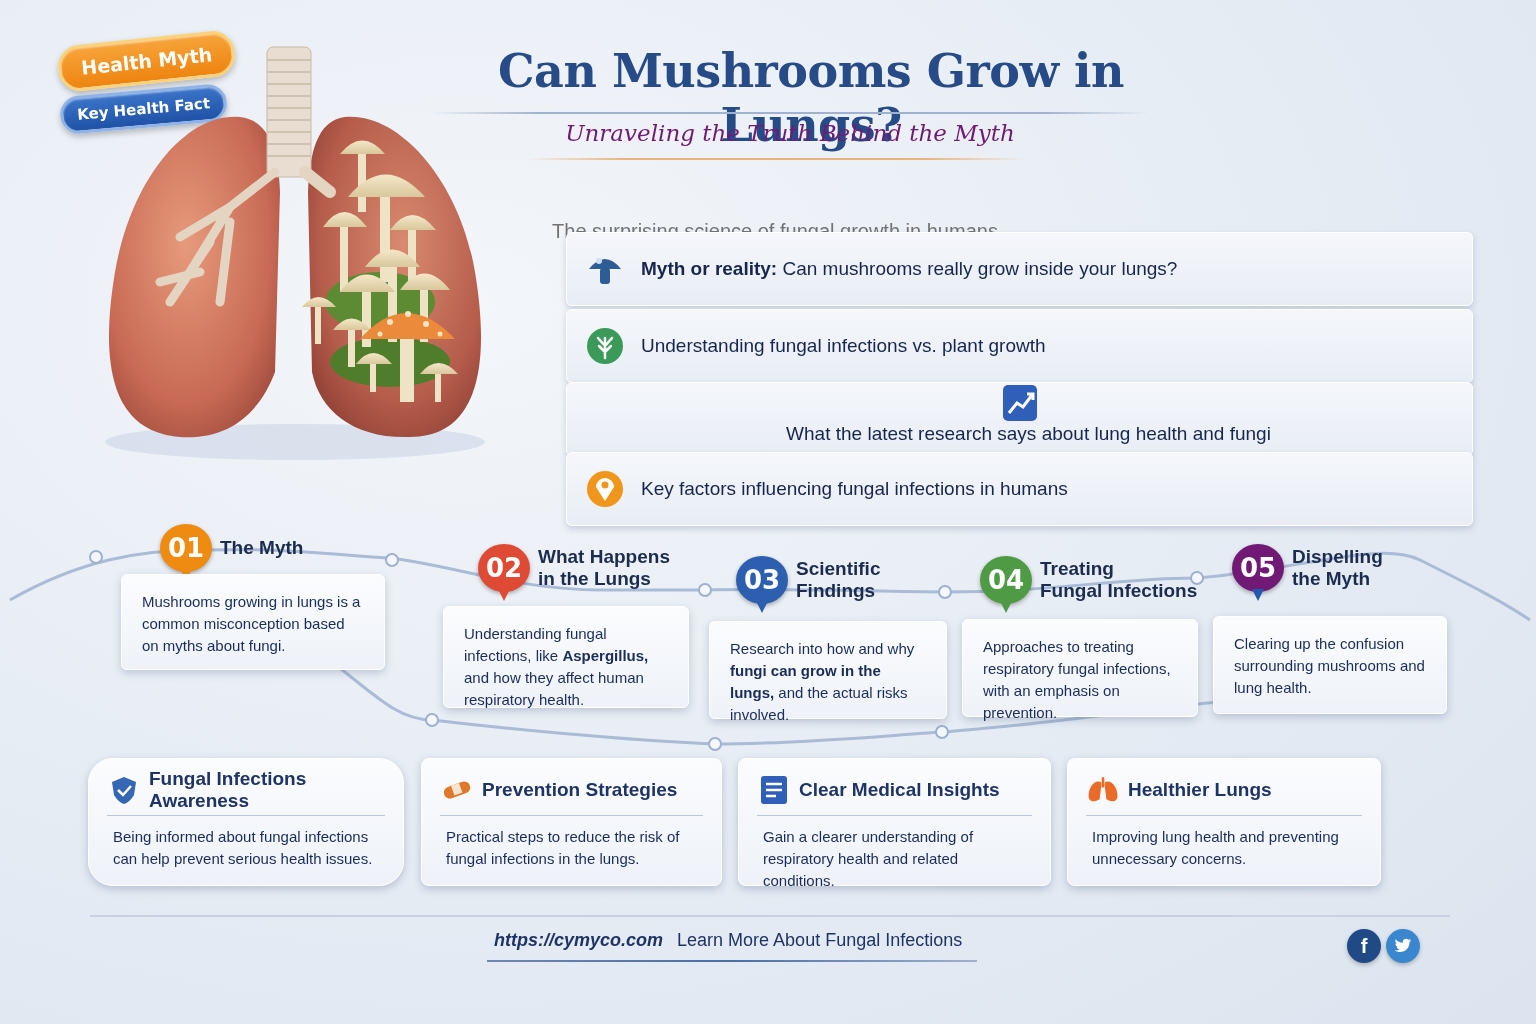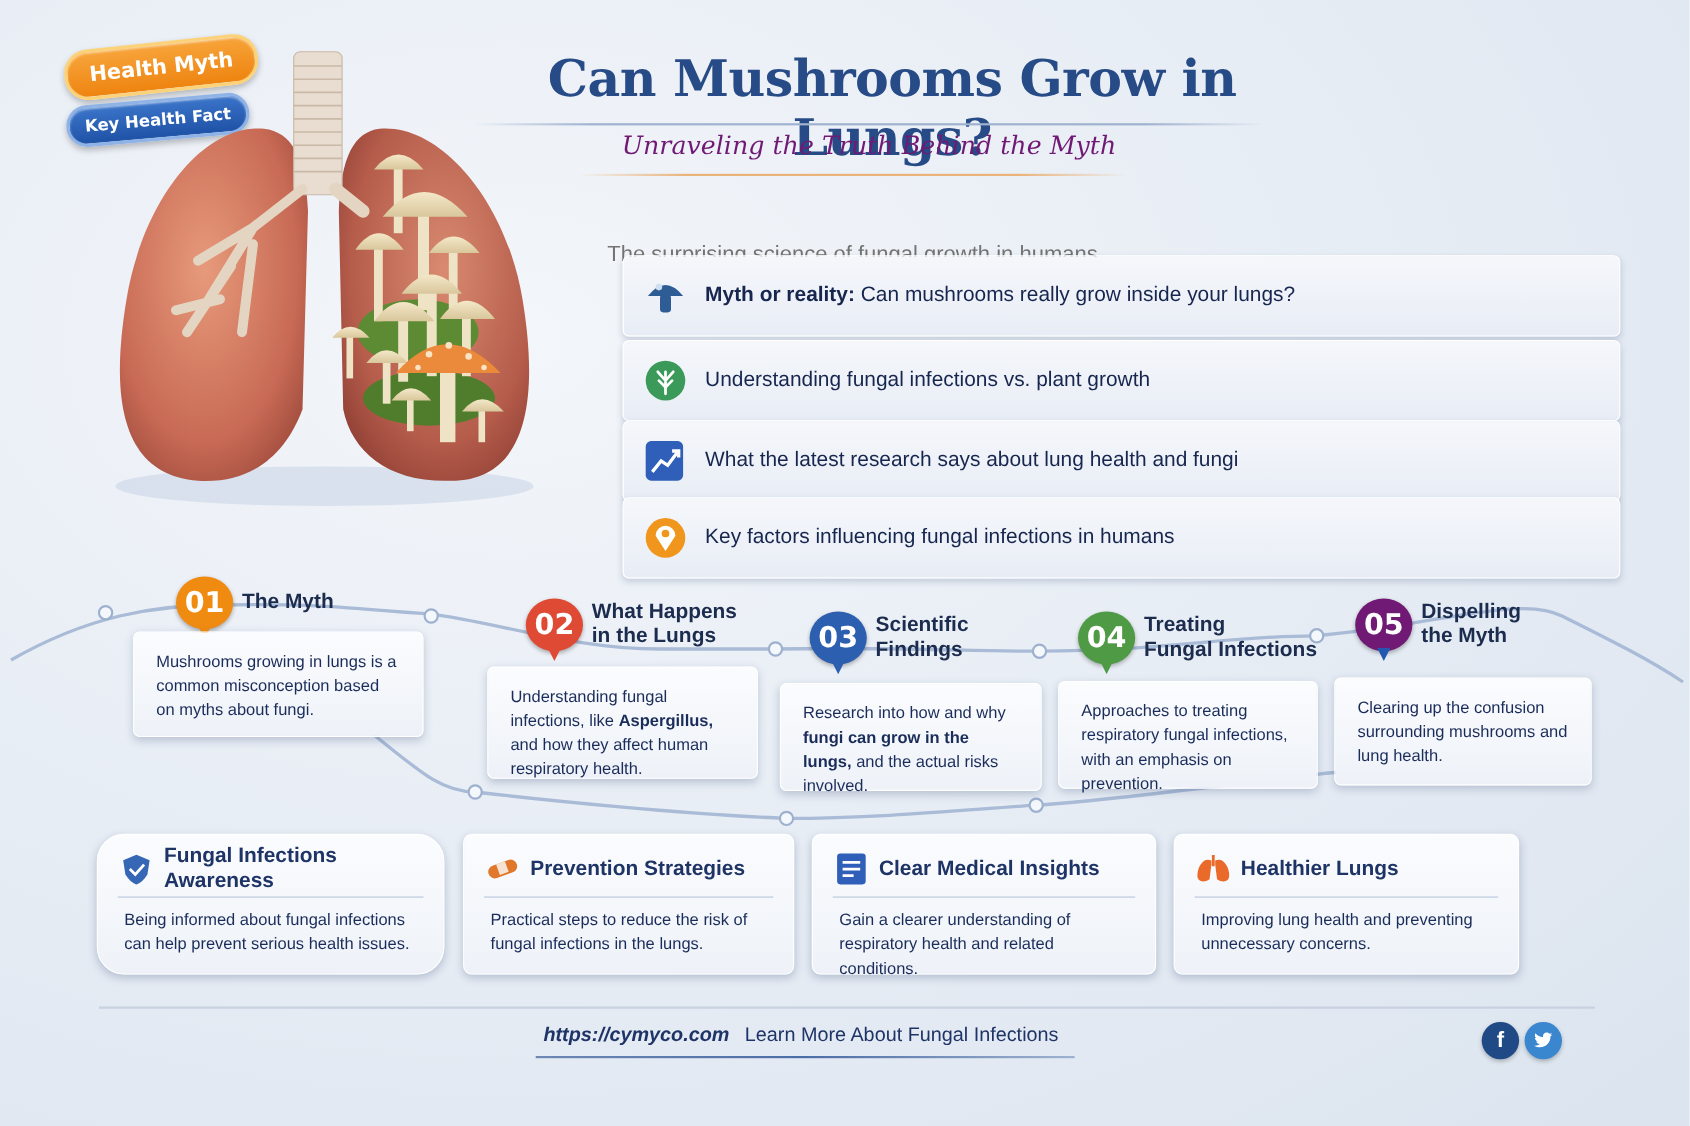--- a/index.html
+++ b/index.html
@@ -192,21 +192,21 @@
 </div>
 <div class="topic" style="top:309px;">
   <span class="ico">
     <svg width="40" height="40" viewBox="0 0 40 40">
         <circle cx="20" cy="20" r="18" fill="#3b9a5a"></circle>
         <path d="M20 32 V12 M20 20 L13 12 M20 20 L27 12 M20 26 L14 20 M20 26 L26 20" stroke="#fff" stroke-width="2.5" fill="none" stroke-linecap="round"></path>
       </svg>
   </span>
   <span class="txt">Understanding fungal infections vs. plant growth</span>
 </div>
-<div class="topic" style="top:382px;">
+<div class="topic" style="top:382px;flex-direction:column;">
   <span class="ico">
     <svg width="40" height="40" viewBox="0 0 40 40">
         <rect x="2" y="2" width="34" height="36" rx="5" fill="#2f5fb8"></rect>
         <path d="M8 30 L16 20 L22 24 L31 12" stroke="#fff" stroke-width="3" fill="none"></path>
         <path d="M26 11 L32 11 L32 17" stroke="#fff" stroke-width="3" fill="none"></path>
       </svg>
   </span>
   <span class="txt">What the latest research says about lung health and fungi</span>
 </div>
 <div class="topic" style="top:452px;">

